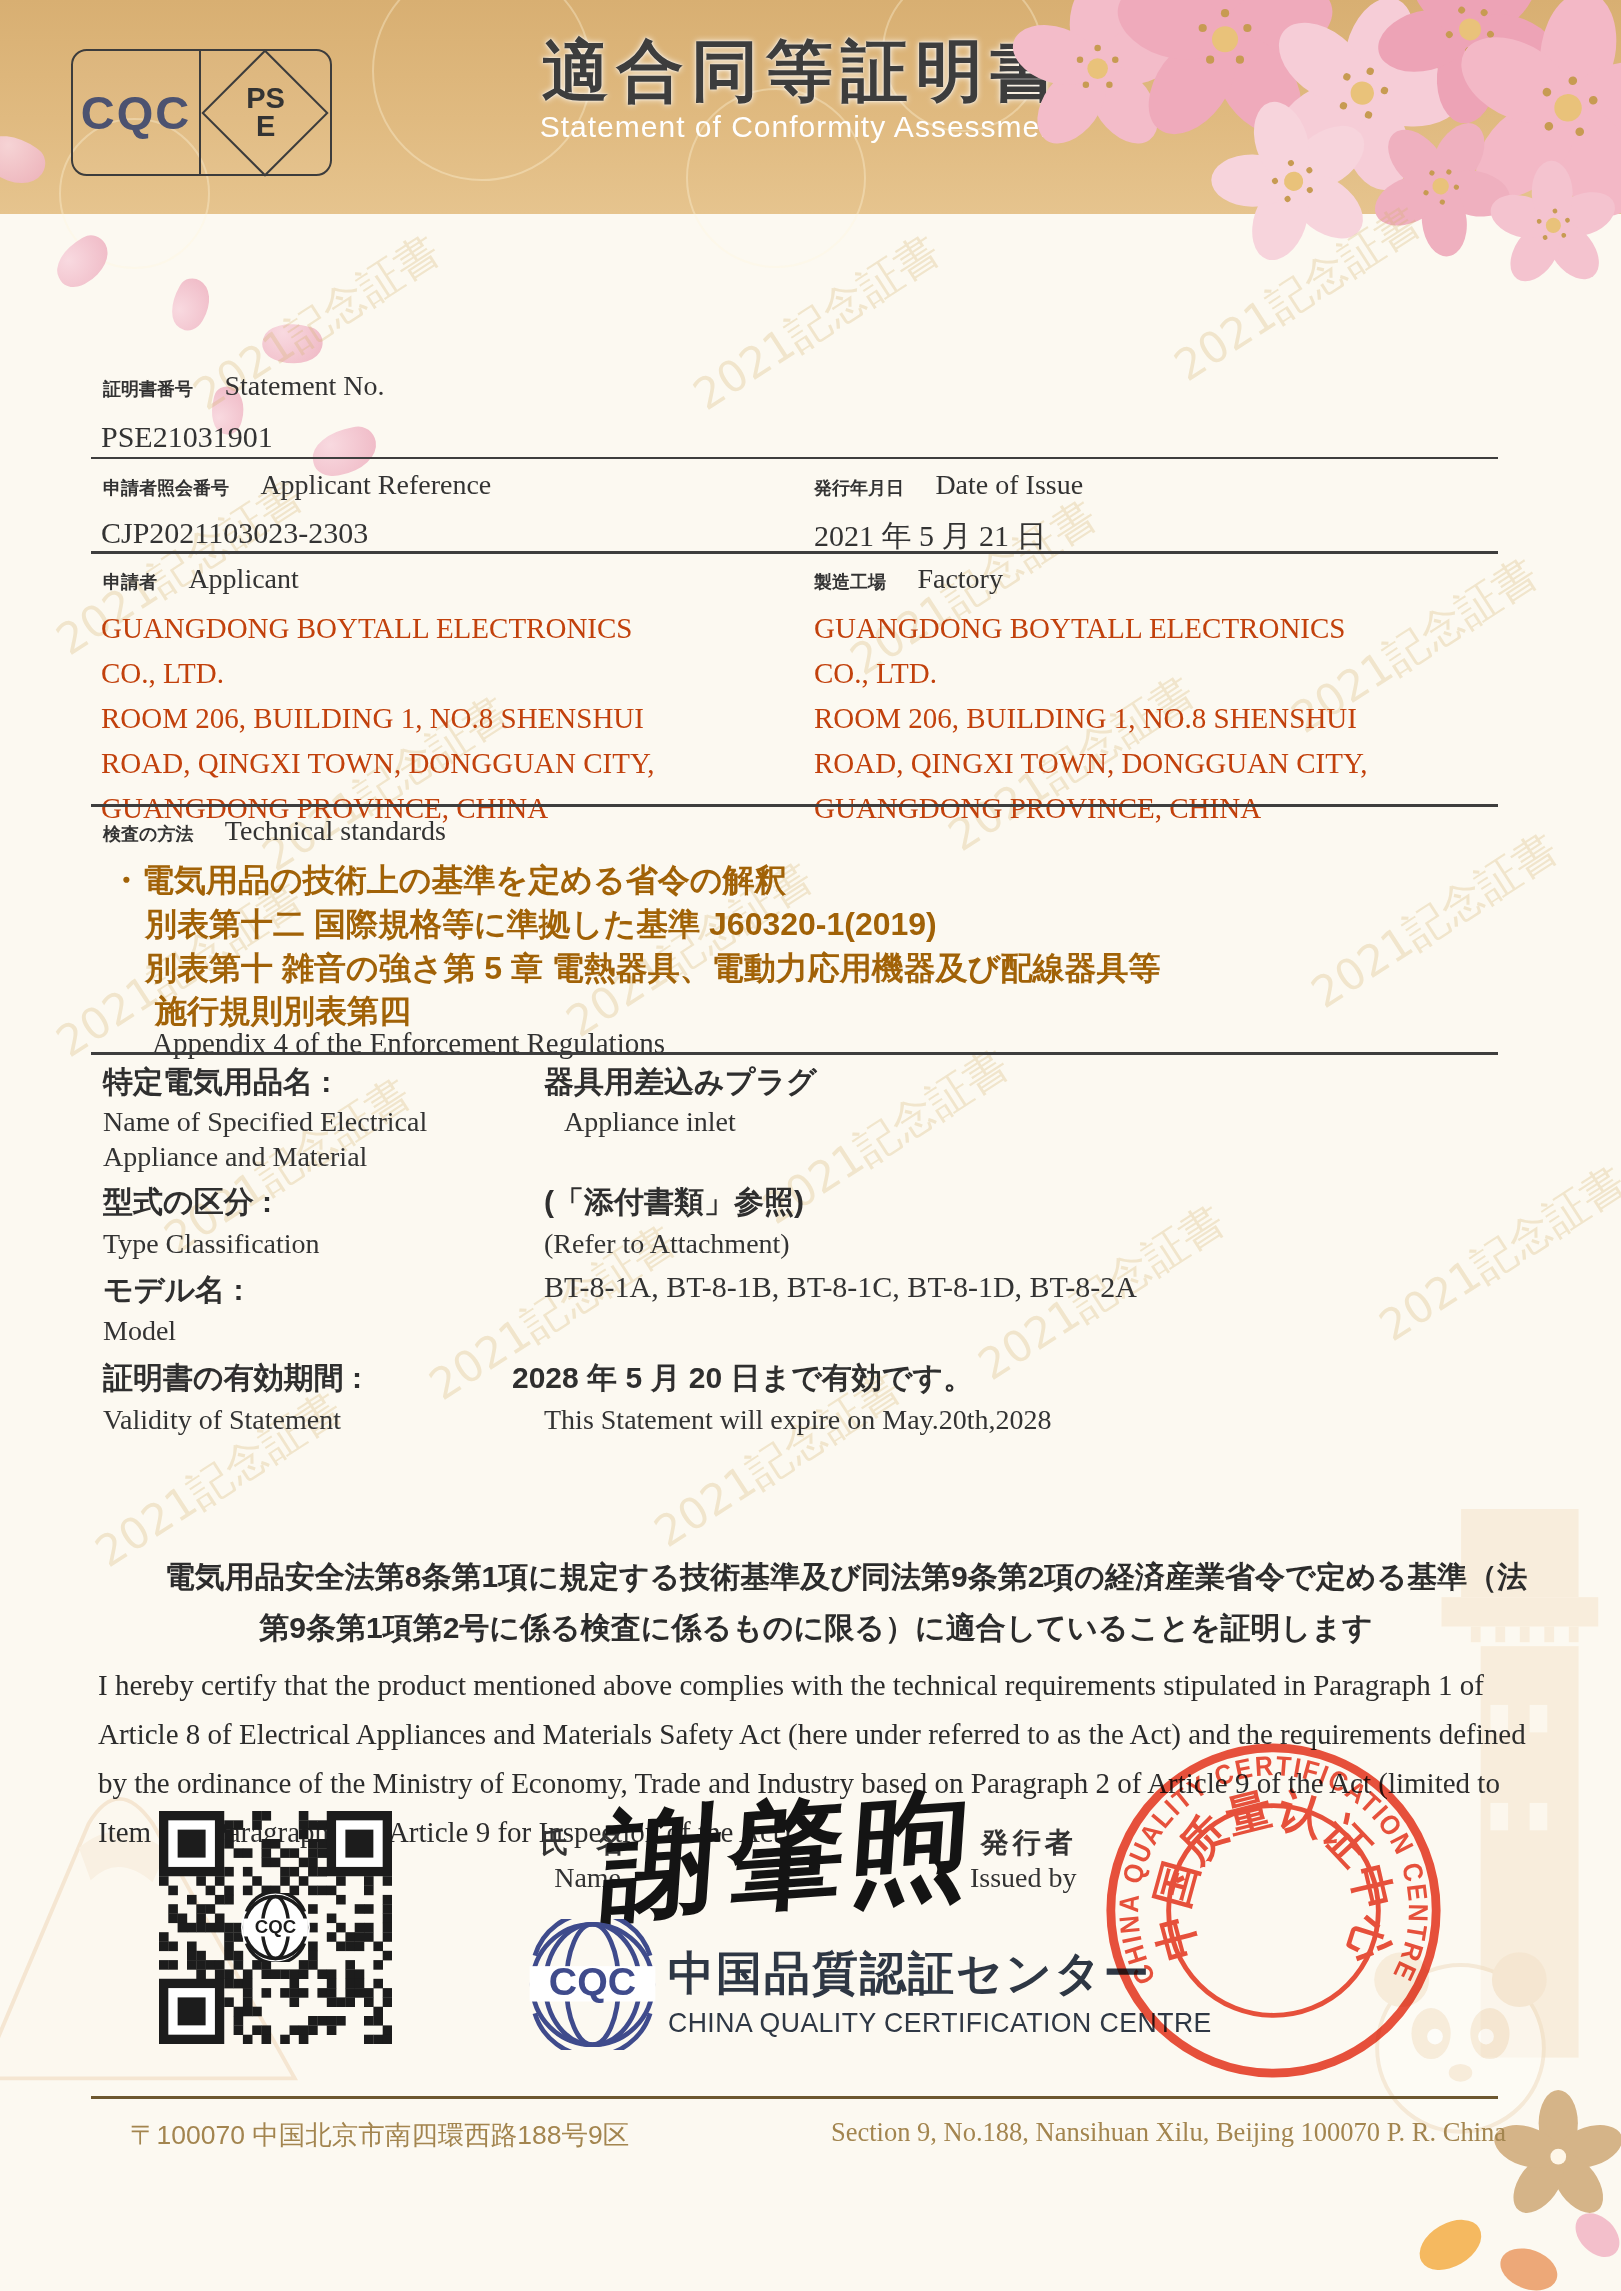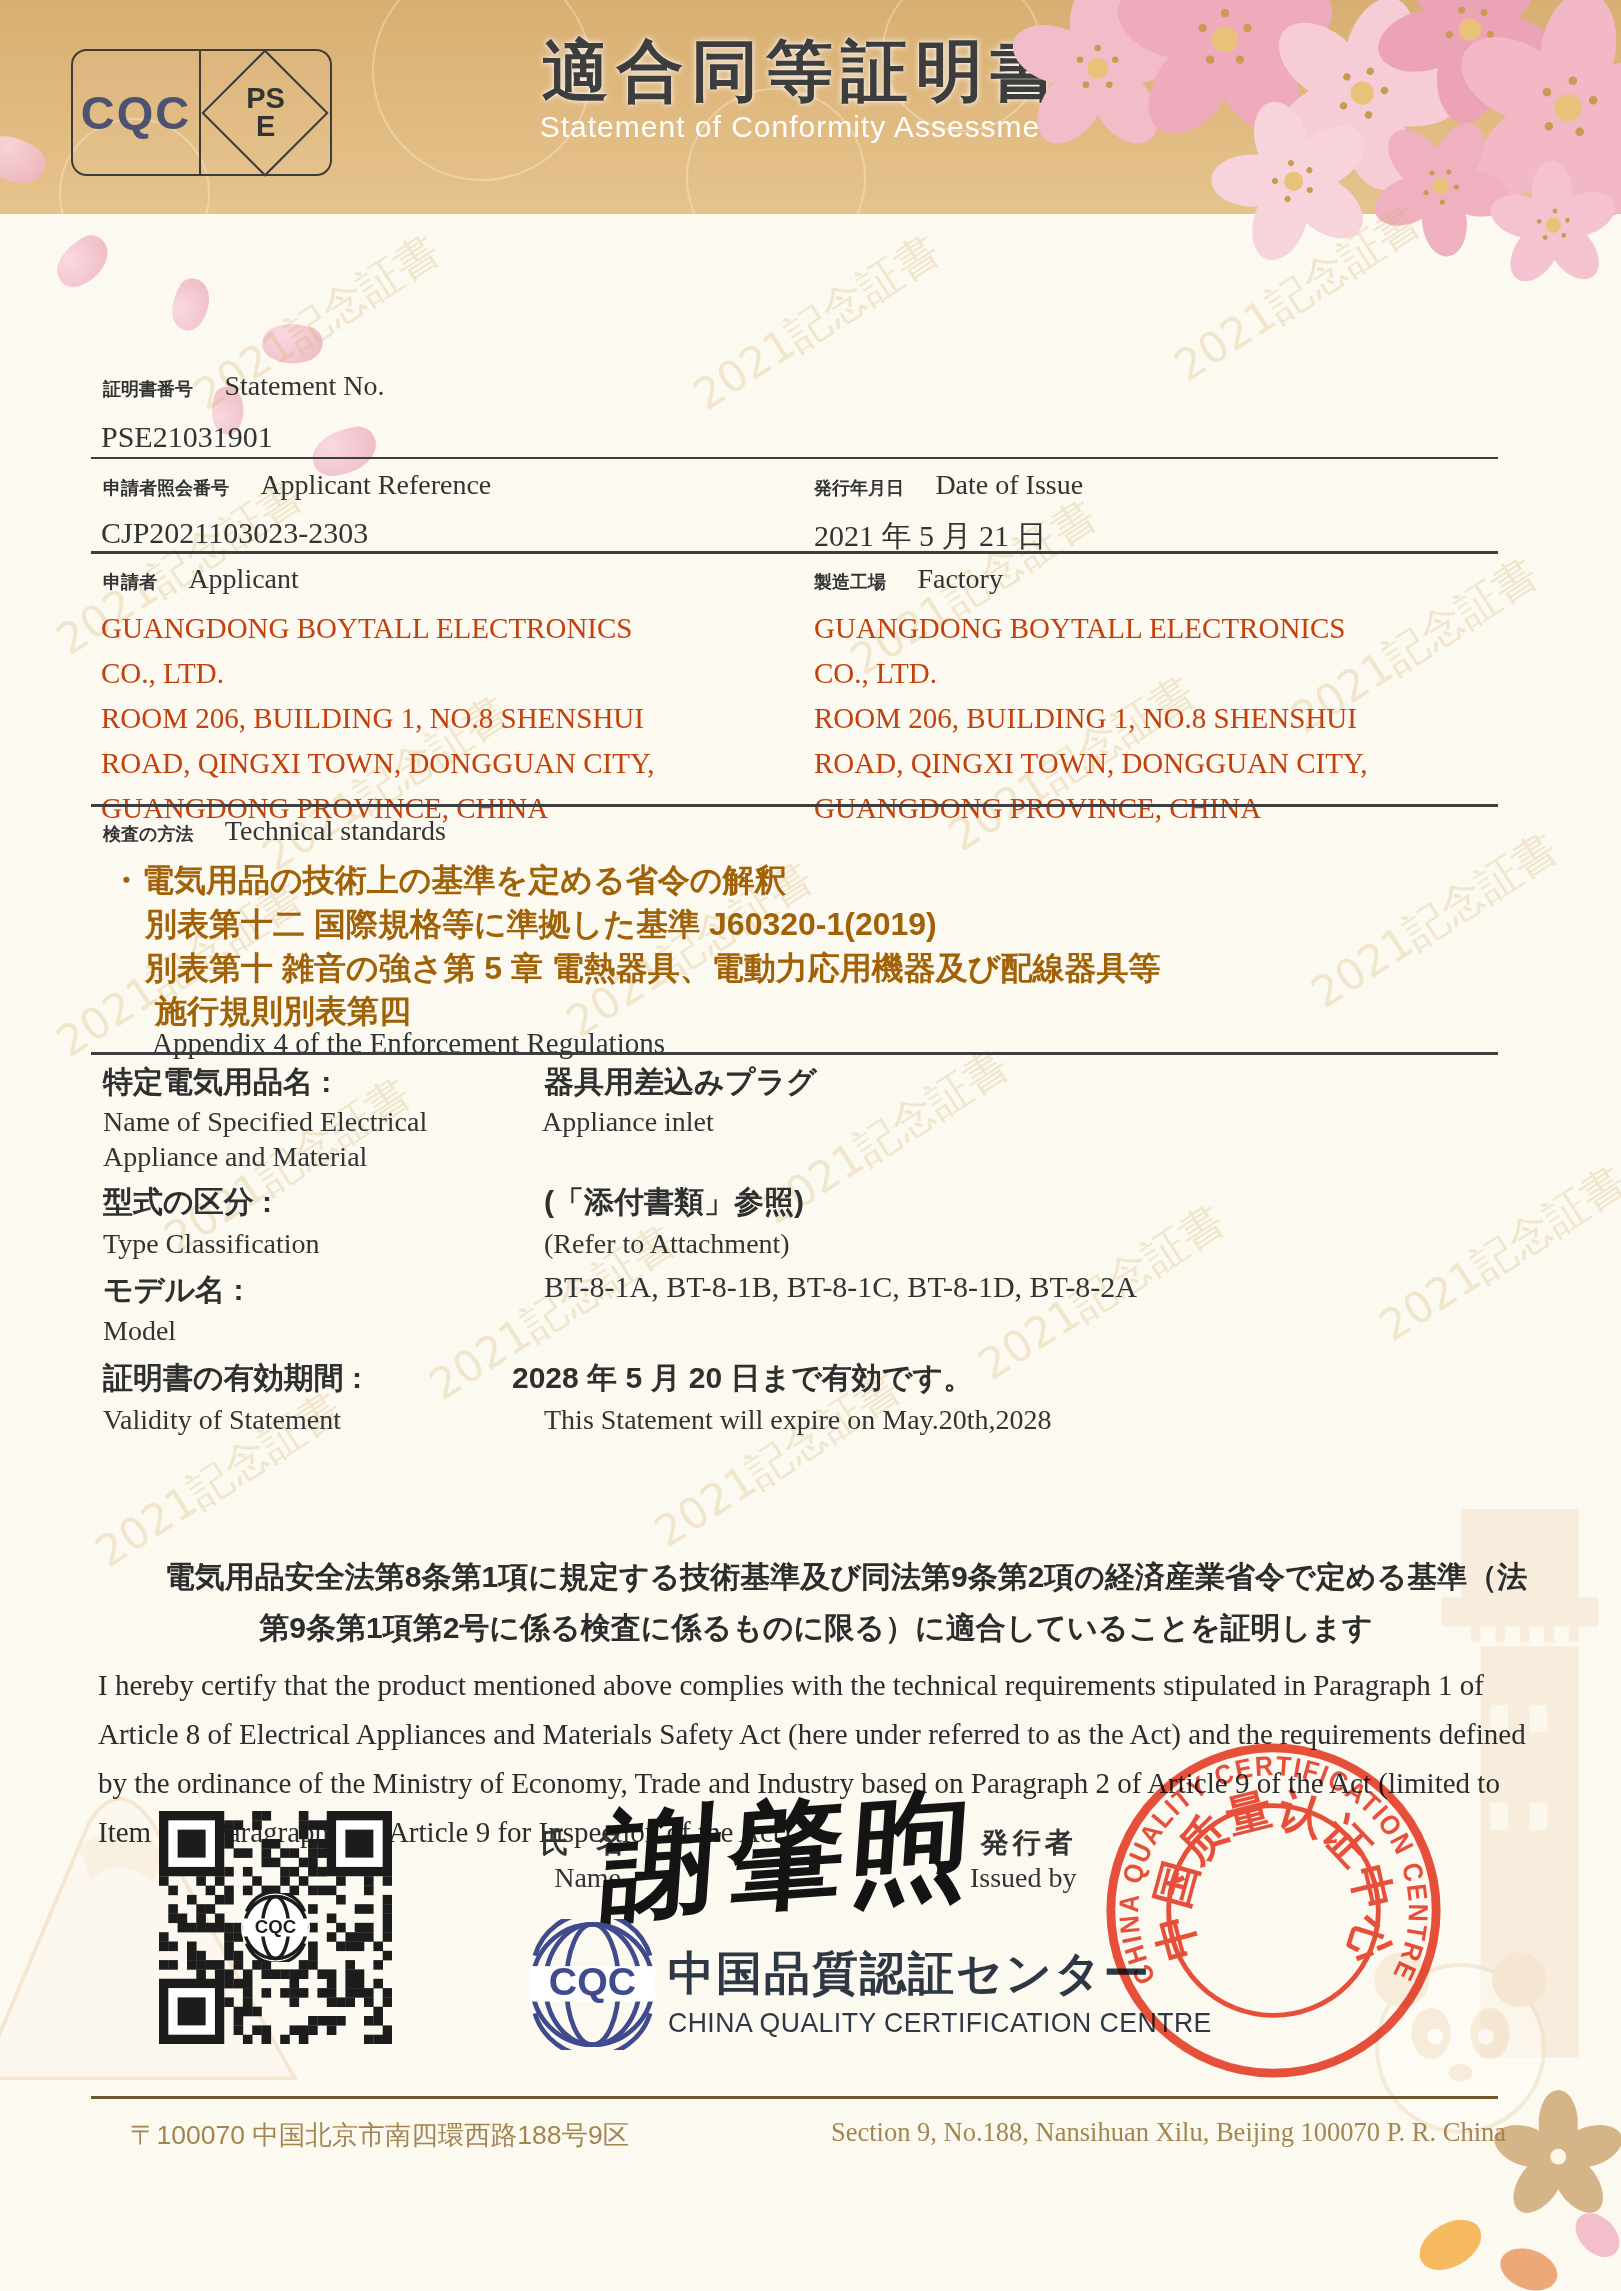--- a/index.html
+++ b/index.html
@@ -249,21 +249,21 @@
   <div class="abs std" style="left:110px;top:859px;">・電気用品の技術上の基準を定める省令の解釈</div>
   <div class="abs std" style="left:145px;top:903px;">別表第十二 国際規格等に準拠した基準 J60320-1(2019)</div>
   <div class="abs std" style="left:145px;top:947px;">別表第十 雑音の強さ第 5 章 電熱器具、電動力応用機器及び配線器具等</div>
   <div class="abs std" style="left:155px;top:990px;">施行規則別表第四</div>
   <div class="abs en" style="left:152px;top:1027px;font-size:29px;">Appendix 4 of the Enforcement Regulations</div>
   <div class="rule" style="left:91px;top:1052px;width:1407px;height:2.9px;"></div>
 
   <div class="abs val-jp" style="left:103px;top:1062px;">特定電気用品名 :</div>
   <div class="abs val-jp" style="left:544px;top:1062px;">器具用差込みプラグ</div>
   <div class="abs en" style="left:103px;top:1106px;">Name of Specified Electrical</div>
-  <div class="abs en" style="left:542px;top:1106px;">Appliance inlet</div>
+  <div class="abs en" style="left:564px;top:1106px;">Appliance inlet</div>
   <div class="abs en" style="left:103px;top:1141px;">Appliance and Material</div>
 
   <div class="abs val-jp" style="left:103px;top:1182px;">型式の区分 :</div>
   <div class="abs val-jp" style="left:544px;top:1182px;">(「添付書類」参照)</div>
   <div class="abs en" style="left:103px;top:1228px;">Type Classification</div>
   <div class="abs en" style="left:544px;top:1228px;">(Refer to Attachment)</div>
 
   <div class="abs val-jp" style="left:103px;top:1270px;">モデル名 :</div>
   <div class="abs en" style="left:544px;top:1270px;font-size:30px;">BT-8-1A, BT-8-1B, BT-8-1C, BT-8-1D, BT-8-2A</div>
   <div class="abs en" style="left:103px;top:1315px;">Model</div>

